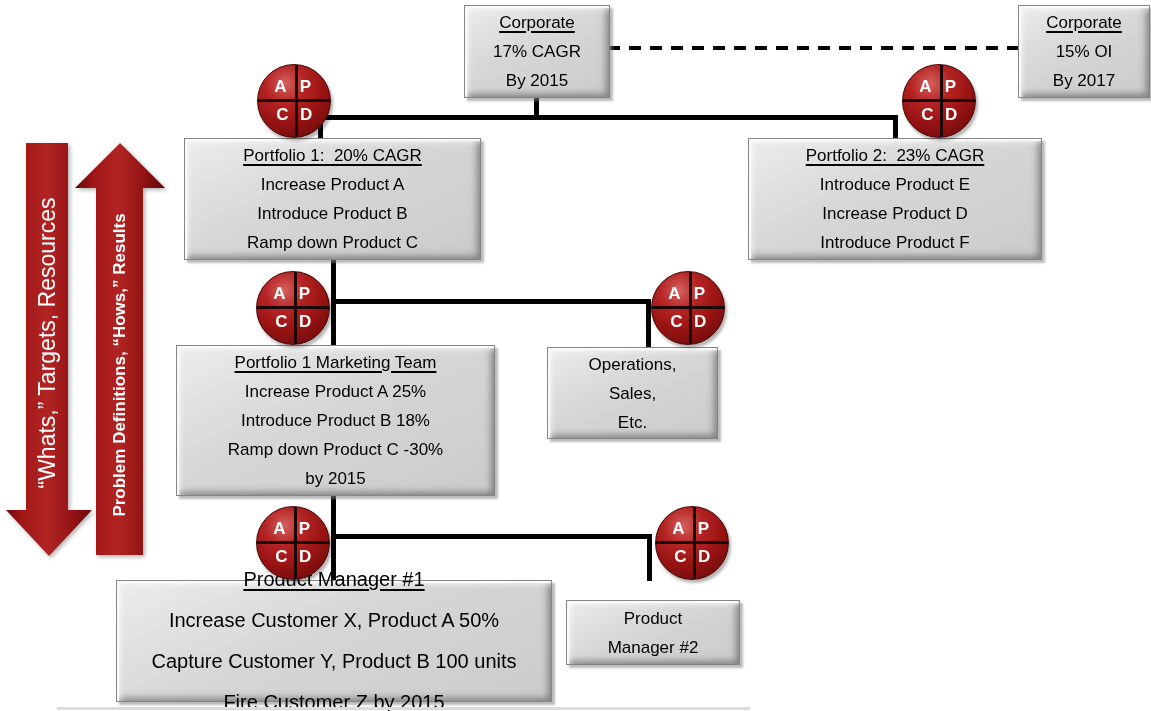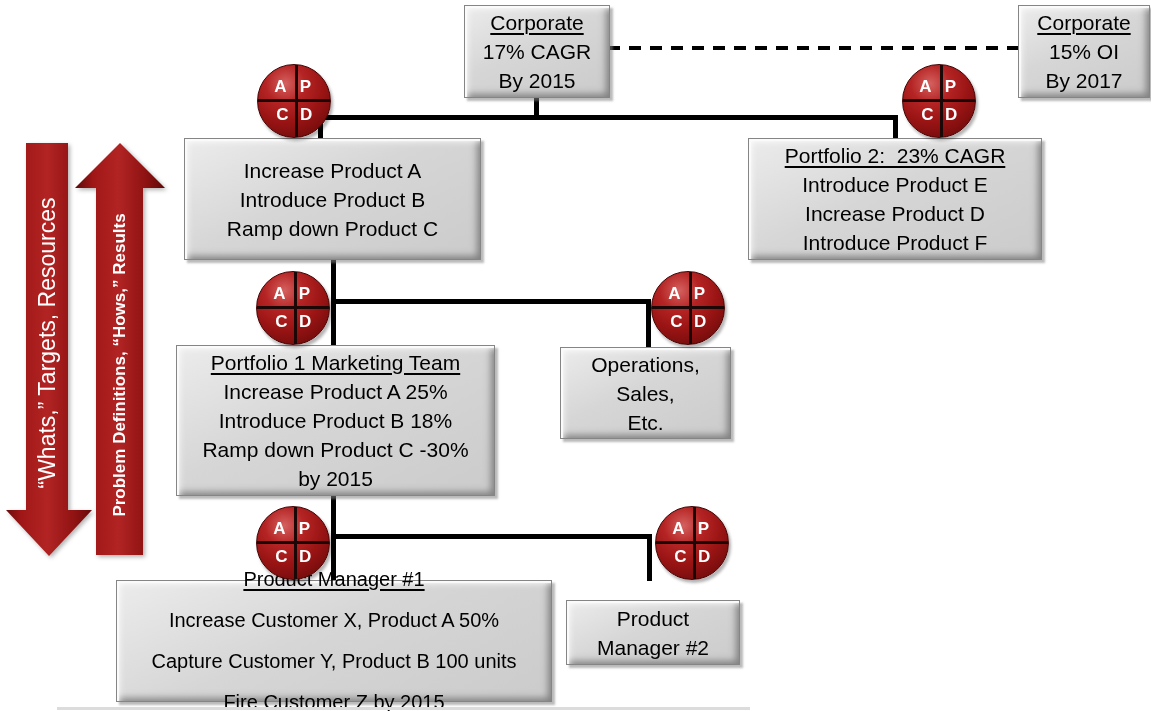--- a/index.html
+++ b/index.html
@@ -11,21 +11,21 @@
   .node{
     position:absolute;
     background:linear-gradient(155deg,#ececec 0%,#d6d6d6 45%,#cbcbcb 100%);
     border:1px solid #858585;
     box-shadow:
       inset 2px 2px 1px #fbfbfb,
       inset 6px 6px 7px -4px rgba(255,255,255,.95),
       inset -6px -6px 7px -3px rgba(80,80,80,.6),
       3px 3px 2px rgba(130,130,130,.55);
     display:flex;flex-direction:column;justify-content:center;align-items:center;
-    text-align:center;font-size:21px;line-height:29px;white-space:pre;
+    text-align:center;font-size:17px;line-height:29px;white-space:pre;
   }
   .node .title{text-decoration:underline;text-decoration-thickness:2px;text-underline-offset:3px;}
   .node.small{font-size:20px;}
   
   .line{position:absolute;background:#000;}
   .dashed{
     position:absolute;height:4px;
     background:repeating-linear-gradient(90deg,#000 0 12px,transparent 12px 21px);
   }
   
@@ -103,41 +103,42 @@
     <div>By 2015</div>
   </div>
 
   <div class="node" style="left:1018px;top:5px;width:130px;height:91px;">
     <div class="title">Corporate</div>
     <div>15% OI</div>
     <div>By 2017</div>
   </div>
 
   <div class="node" style="left:184px;top:138px;width:295px;height:120px;">
+    <div class="title">Portfolio 1:  20% CAGR</div>
     <div>Increase Product A</div>
     <div>Introduce Product B</div>
     <div>Ramp down Product C</div>
   </div>
 
   <div class="node" style="left:748px;top:138px;width:292px;height:120px;">
     <div class="title">Portfolio 2:  23% CAGR</div>
     <div>Introduce Product E</div>
     <div>Increase Product D</div>
     <div>Introduce Product F</div>
   </div>
 
   <div class="node" style="left:176px;top:345px;width:317px;height:149px;">
     <div class="title">Portfolio 1 Marketing Team</div>
     <div>Increase Product A 25%</div>
     <div>Introduce Product B 18%</div>
     <div>Ramp down Product C -30%</div>
     <div>by 2015</div>
   </div>
 
-  <div class="node" style="left:560px;top:347px;width:169px;height:90px;">
+  <div class="node" style="left:547px;top:347px;width:169px;height:90px;">
     <div>Operations,</div>
     <div>Sales,</div>
     <div>Etc.</div>
   </div>
 
   <div class="node small" style="left:116px;top:580px;width:434px;height:120px;gap:12px;">
     <div class="title">Product Manager #1</div>
     <div>Increase Customer X, Product A 50%</div>
     <div>Capture Customer Y, Product B 100 units</div>
     <div>Fire Customer Z by 2015</div>

